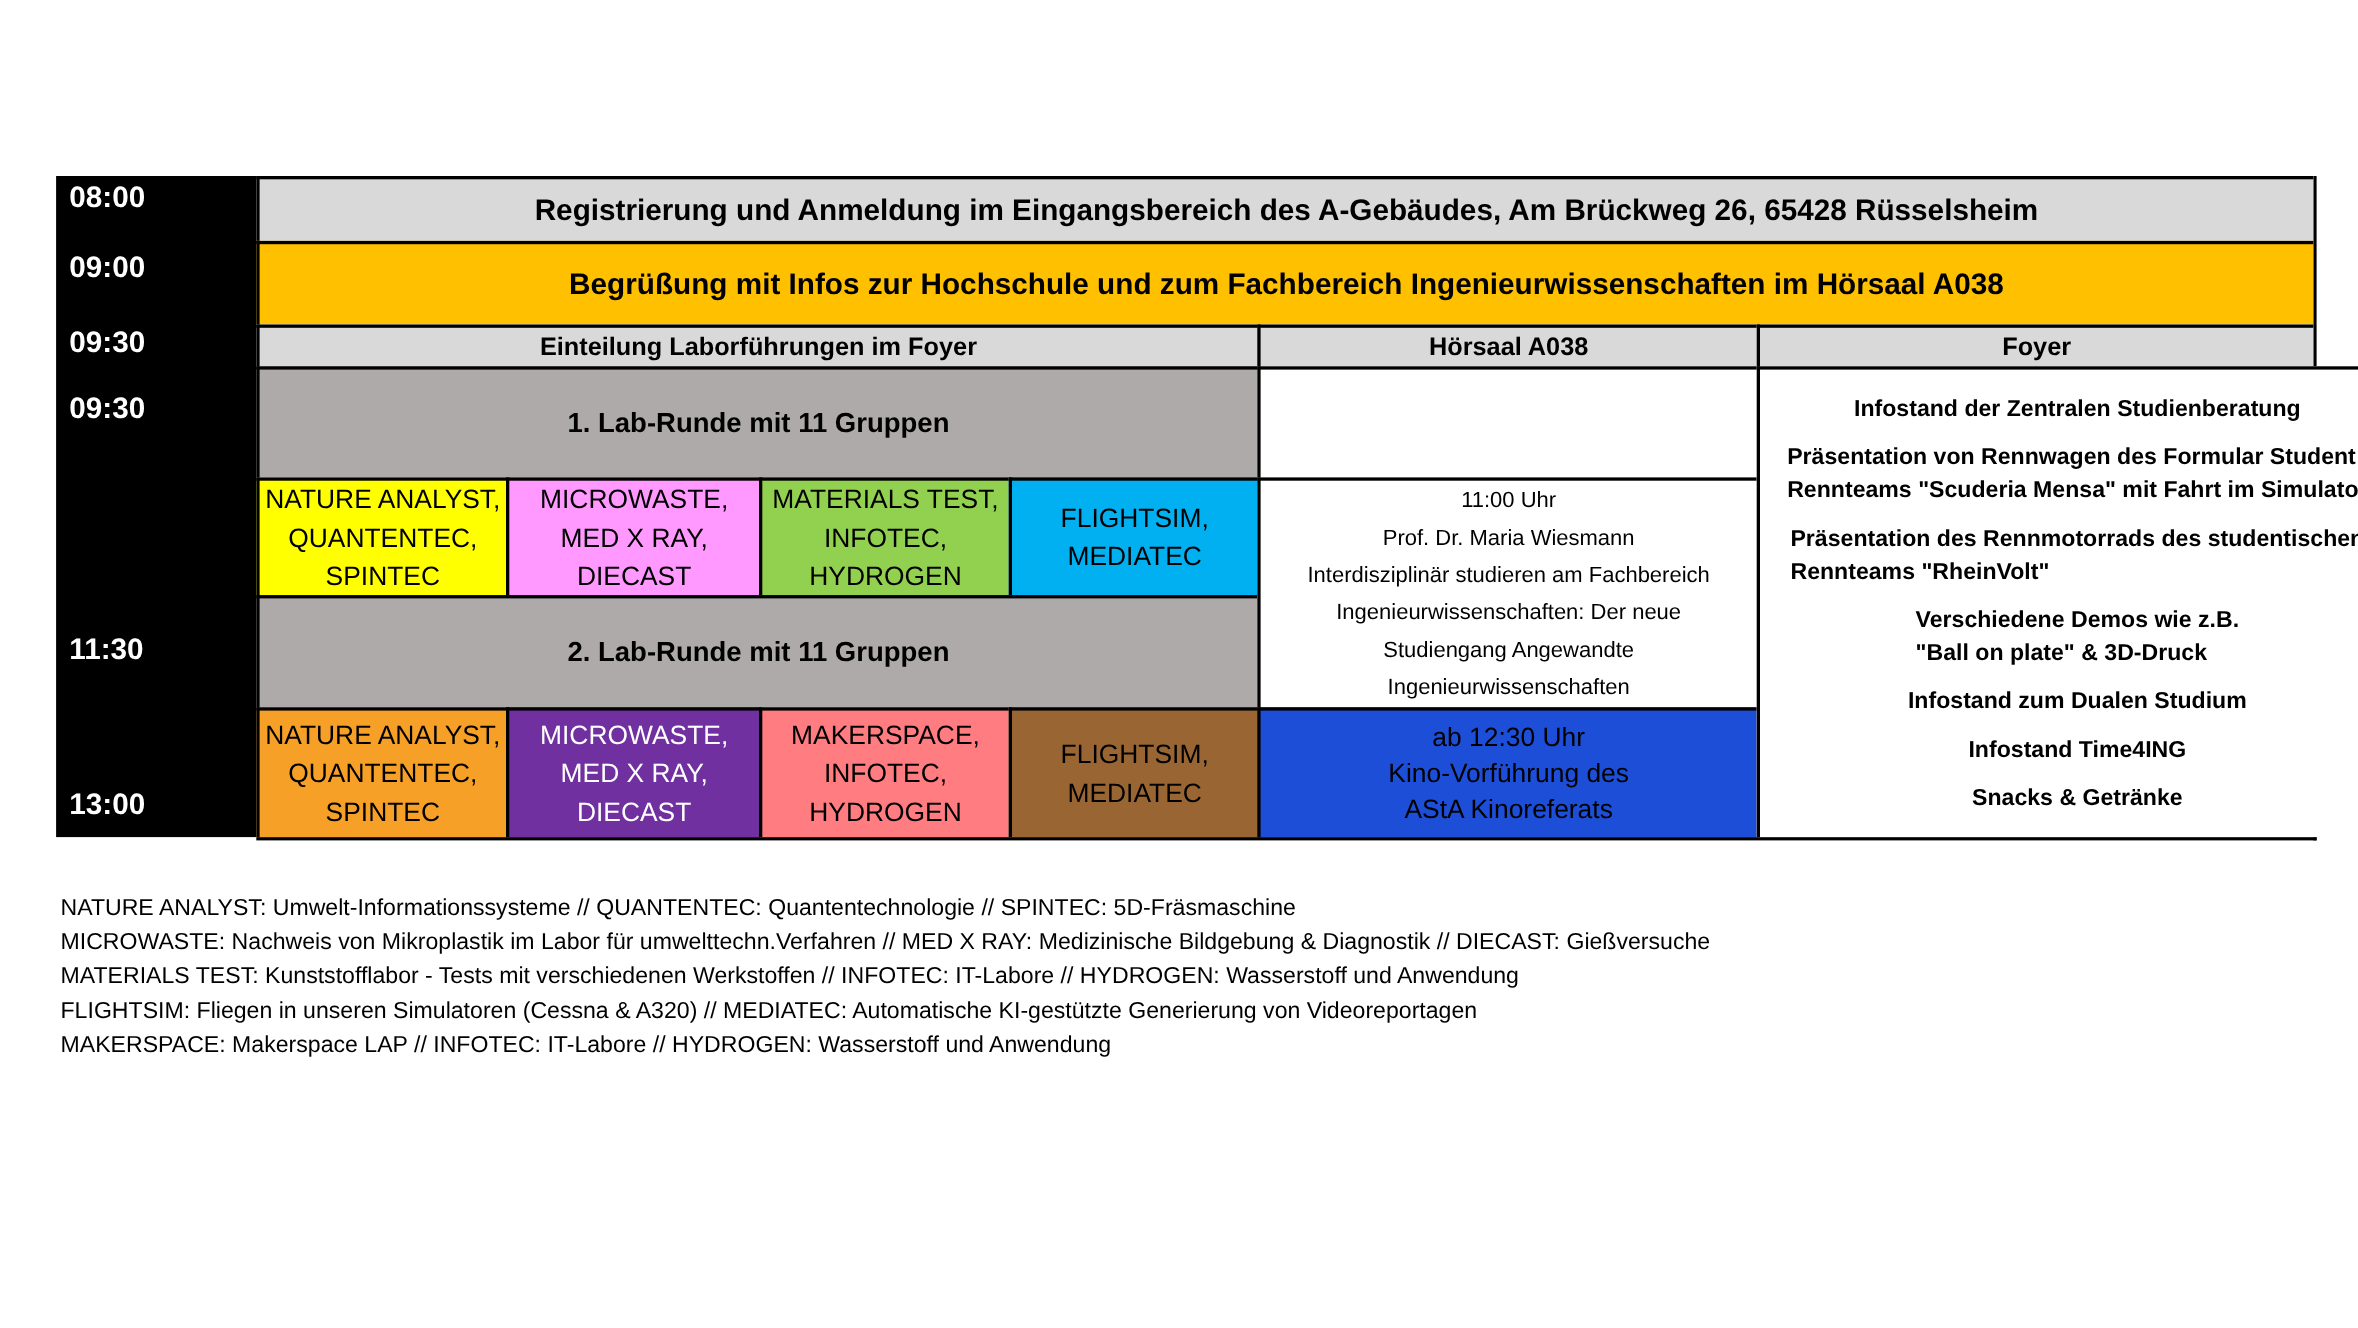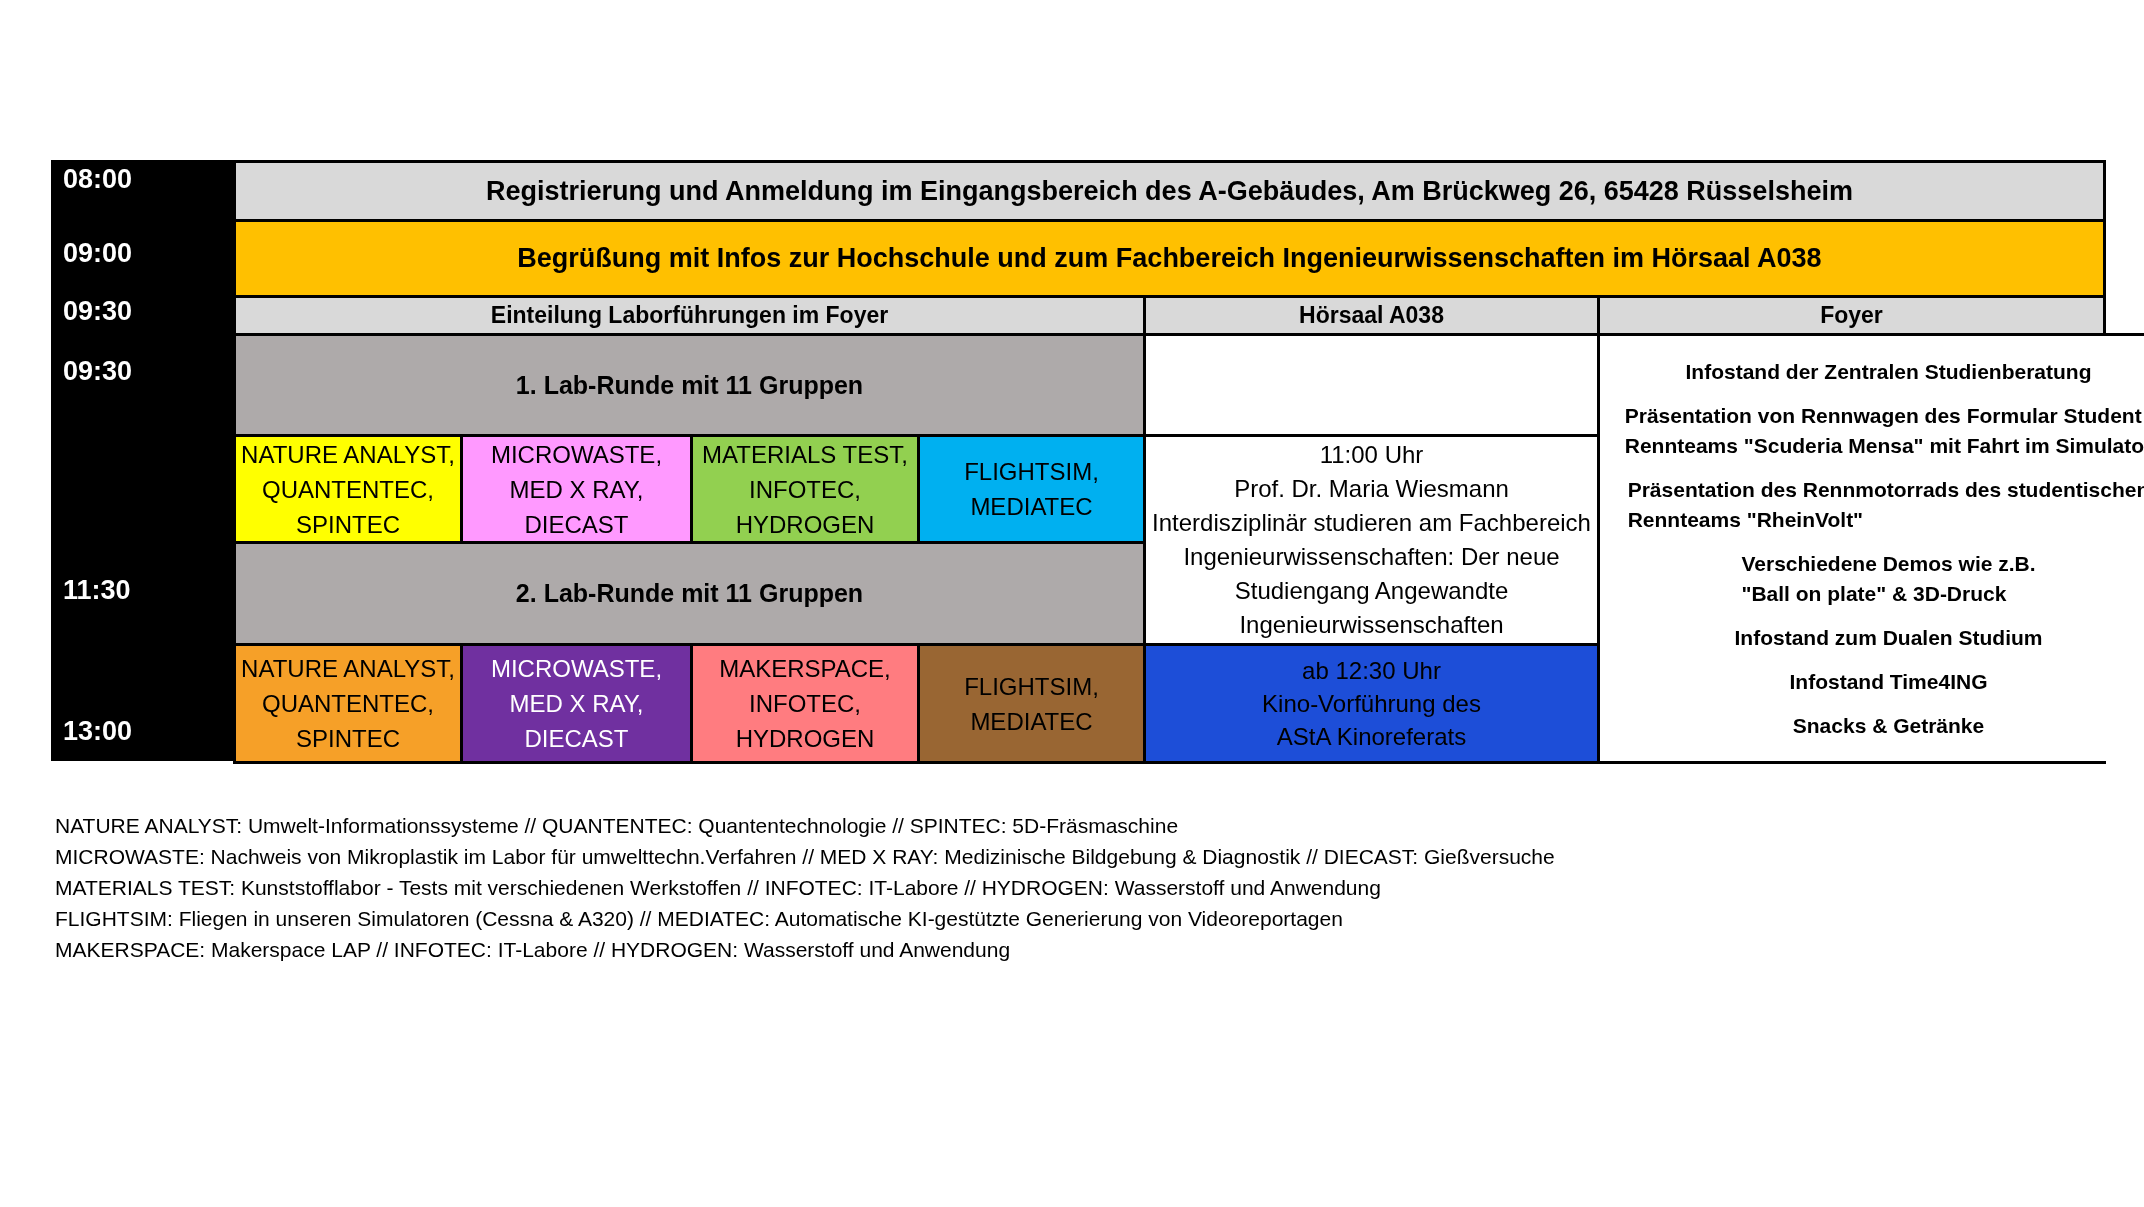--- a/index.html
+++ b/index.html
@@ -2,21 +2,21 @@
 <html><head>
 <meta charset="utf-8">
 <style>
   html,body{margin:0;padding:0;background:#fff;}
   .canvas{position:relative;width:2144px;height:1207px;background:#ffffff;
           font-family:"Liberation Sans",sans-serif;color:#000;overflow:hidden;}
 
   
   .timecol{position:absolute;left:51px;top:160px;width:182px;height:601px;background:#000000;}
   .tlabel{position:absolute;left:12px;color:#ffffff;font-weight:bold;font-size:27px;white-space:nowrap;}
-  .t1{top:4px}.t2{top:78px}.t3{top:136px}.t4{top:196px}.t5{top:415px}.t6{top:556px}
+  .t1{top:4px}.t2{top:68px}.t3{top:136px}.t4{top:196px}.t5{top:415px}.t6{top:556px}
 
   
   .tbl{position:absolute;left:233px;top:160px;width:1870px;height:601px;background:#ffffff;
        border-right:3px solid #000;border-bottom:3px solid #000;}
   .cell{position:absolute;box-sizing:border-box;border-left:3px solid #000;border-top:3px solid #000;
         display:flex;flex-direction:column;align-items:center;justify-content:center;
         overflow:hidden;}
 
   .banner1{left:0;top:0;width:1870px;height:59px;background:#D9D9D9;font-weight:bold;font-size:27px;}
   .banner2{left:0;top:59px;width:1870px;height:76px;background:#FFC000;font-weight:bold;font-size:27px;}
@@ -41,21 +41,21 @@
   .bg-yellow{background:#FFFF00;}
   .bg-pink{background:#FF99FF;}
   .bg-green{background:#92D050;}
   .bg-blue{background:#00B0F0;}
   .bg-orange{background:#F6A028;}
   .bg-purple{background:#7030A0;color:#ffffff;}
   .bg-salmon{background:#FF7C80;}
   .bg-brown{background:#996633;}
 
   .hsempty{left:910px;top:173px;width:454px;height:101px;background:#ffffff;}
-  .hstalk{left:910px;top:274px;width:454px;height:209px;background:#ffffff;font-size:24px;line-height:34px;}
+  .hstalk{left:910px;top:274px;width:454px;height:209px;background:#ffffff;font-size:20px;line-height:34px;}
   .hscinema{left:910px;top:483px;width:454px;height:118px;background:#1d4ed8;font-size:24px;line-height:33px;}
 
   .foyercell{left:1364px;top:173px;width:580px;height:428px;background:#ffffff;
              font-weight:bold;font-size:21px;line-height:30px;gap:14px;padding:4px 6px;}
 
   
   .legend{position:absolute;left:55px;top:797px;font-size:21px;line-height:31px;white-space:nowrap;margin-top:13px;}
 </style>
 </head>
 <body>

